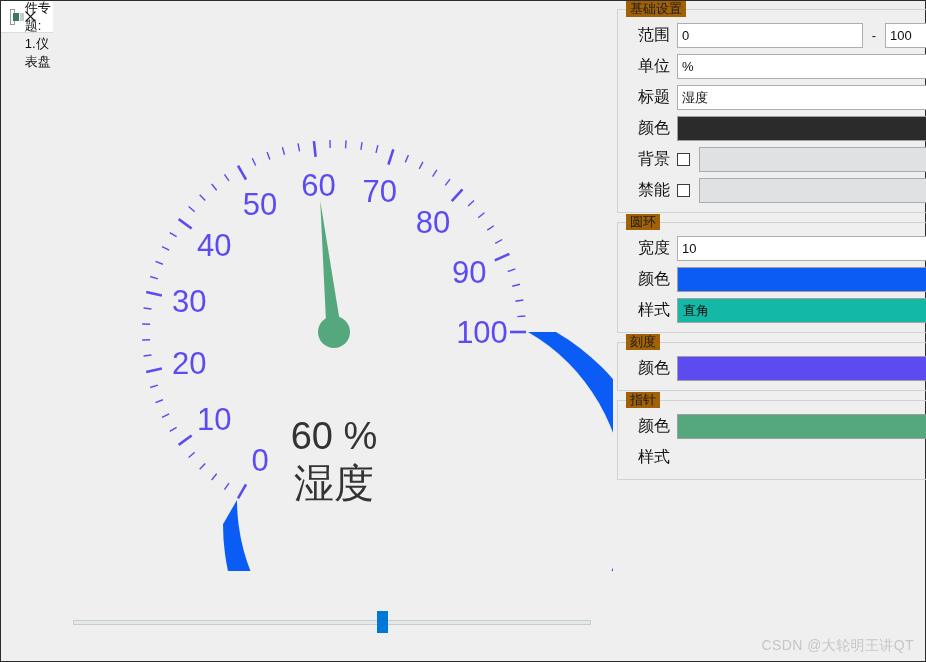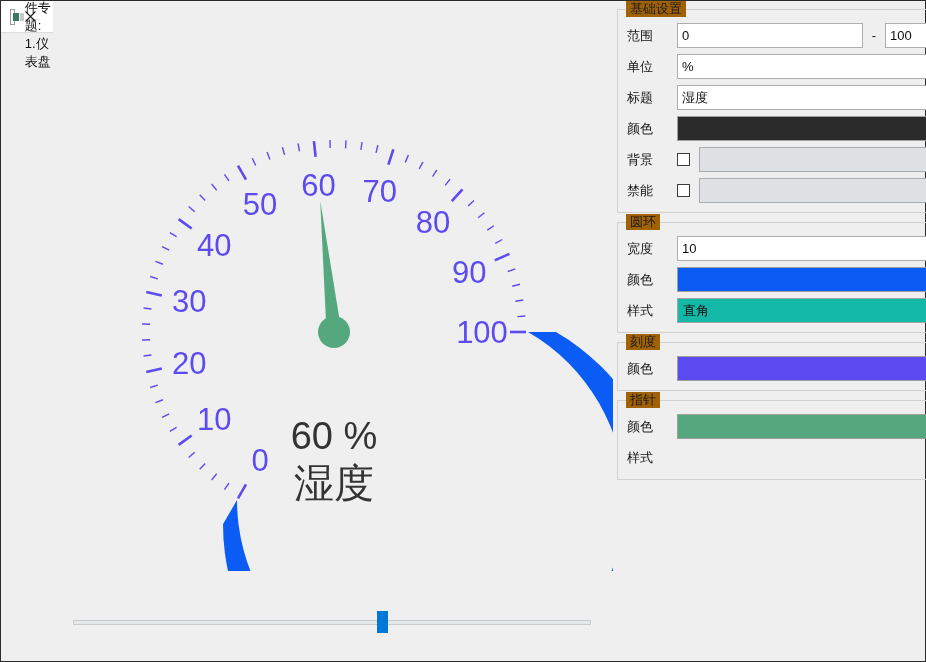--- a/index.html
+++ b/index.html
@@ -150,23 +150,23 @@
   }
   .row {
     display: flex;
     align-items: center;
     height: 25px;
     margin-bottom: 6px;
   }
   .row:last-child { margin-bottom: 0; }
   .row-label {
     width: 50px;
-    text-align: left;
+    text-align: right;
     padding-right: 7px;
-    font-size: 13px;
+    font-size: 16px;
     color: #141414;
     box-sizing: border-box;
     flex: none;
   }
   .textfield {
     flex: 1;
     height: 25px;
     box-sizing: border-box;
     border: 1px solid #aeaeae;
     background: #ffffff;
@@ -472,13 +472,14 @@
 
         <div class="row">
           <div class="row-label">样式</div>
         </div>
 
       </div>
 
     </div>
   </div>
 
+  <div id="watermark">CSDN @大轮明王讲QT</div>
 </div>
 
 </body></html>

